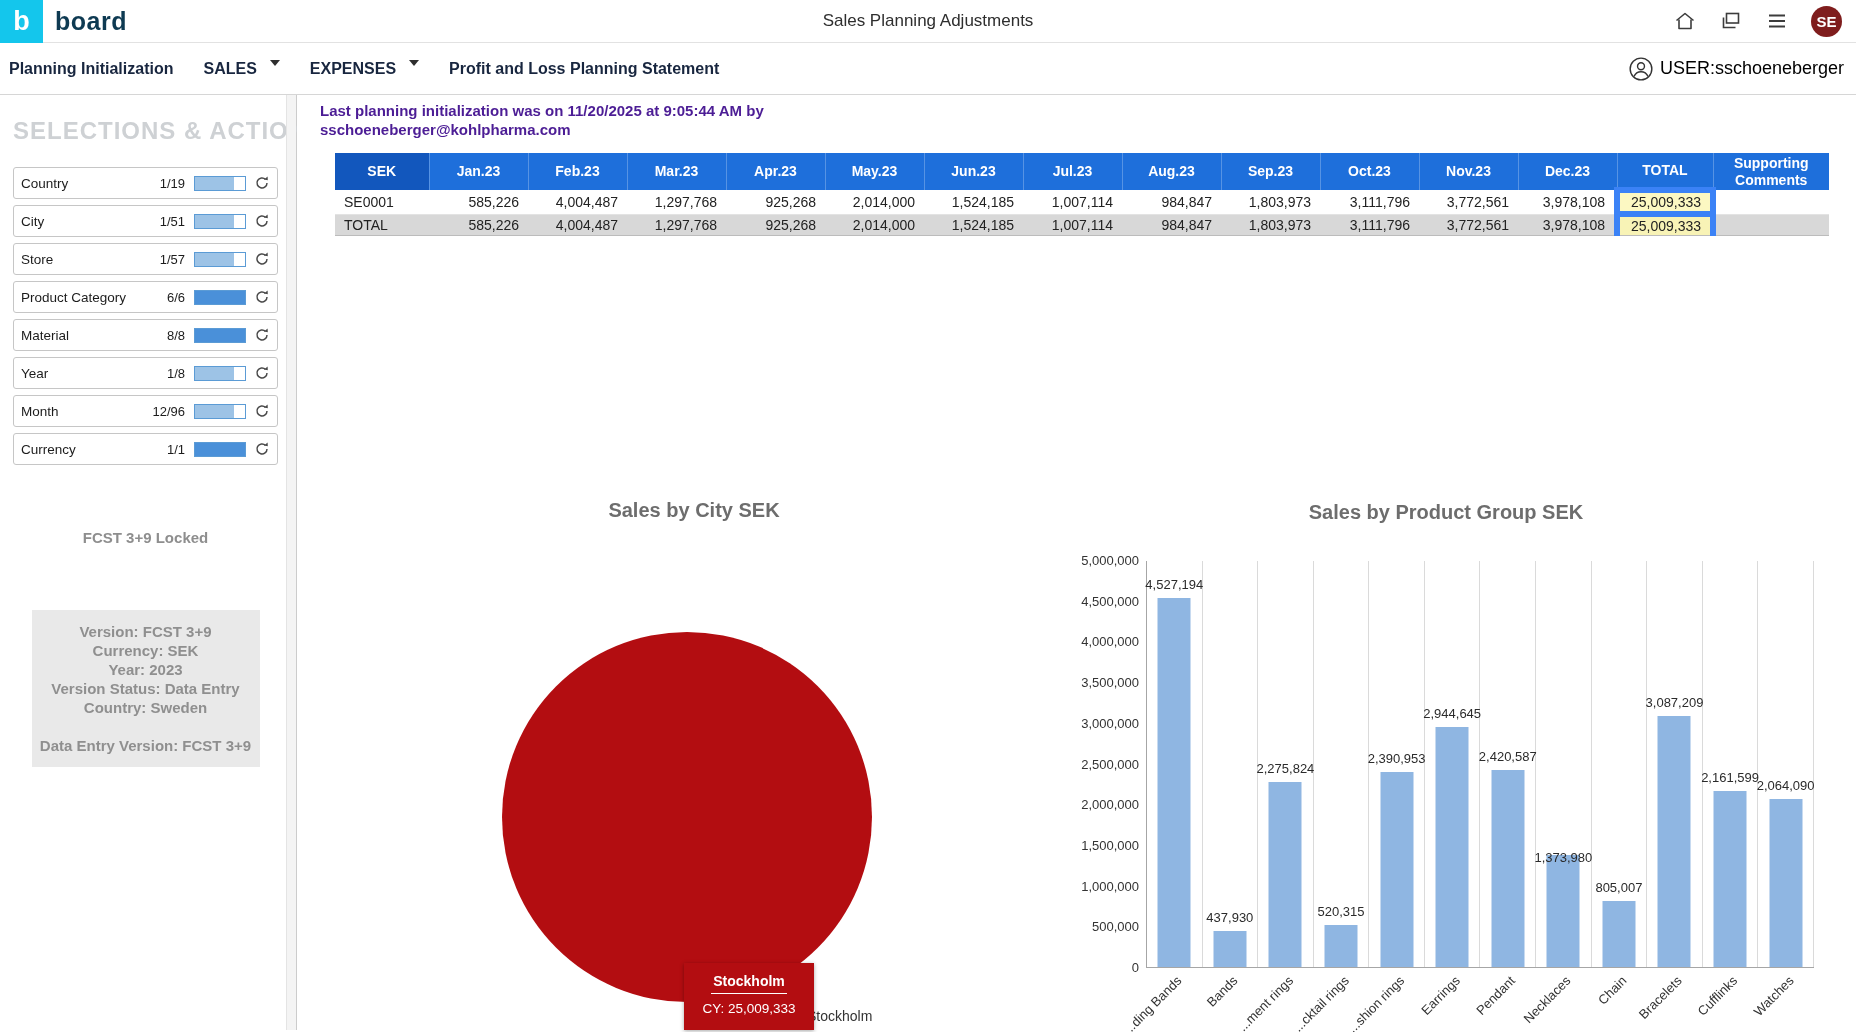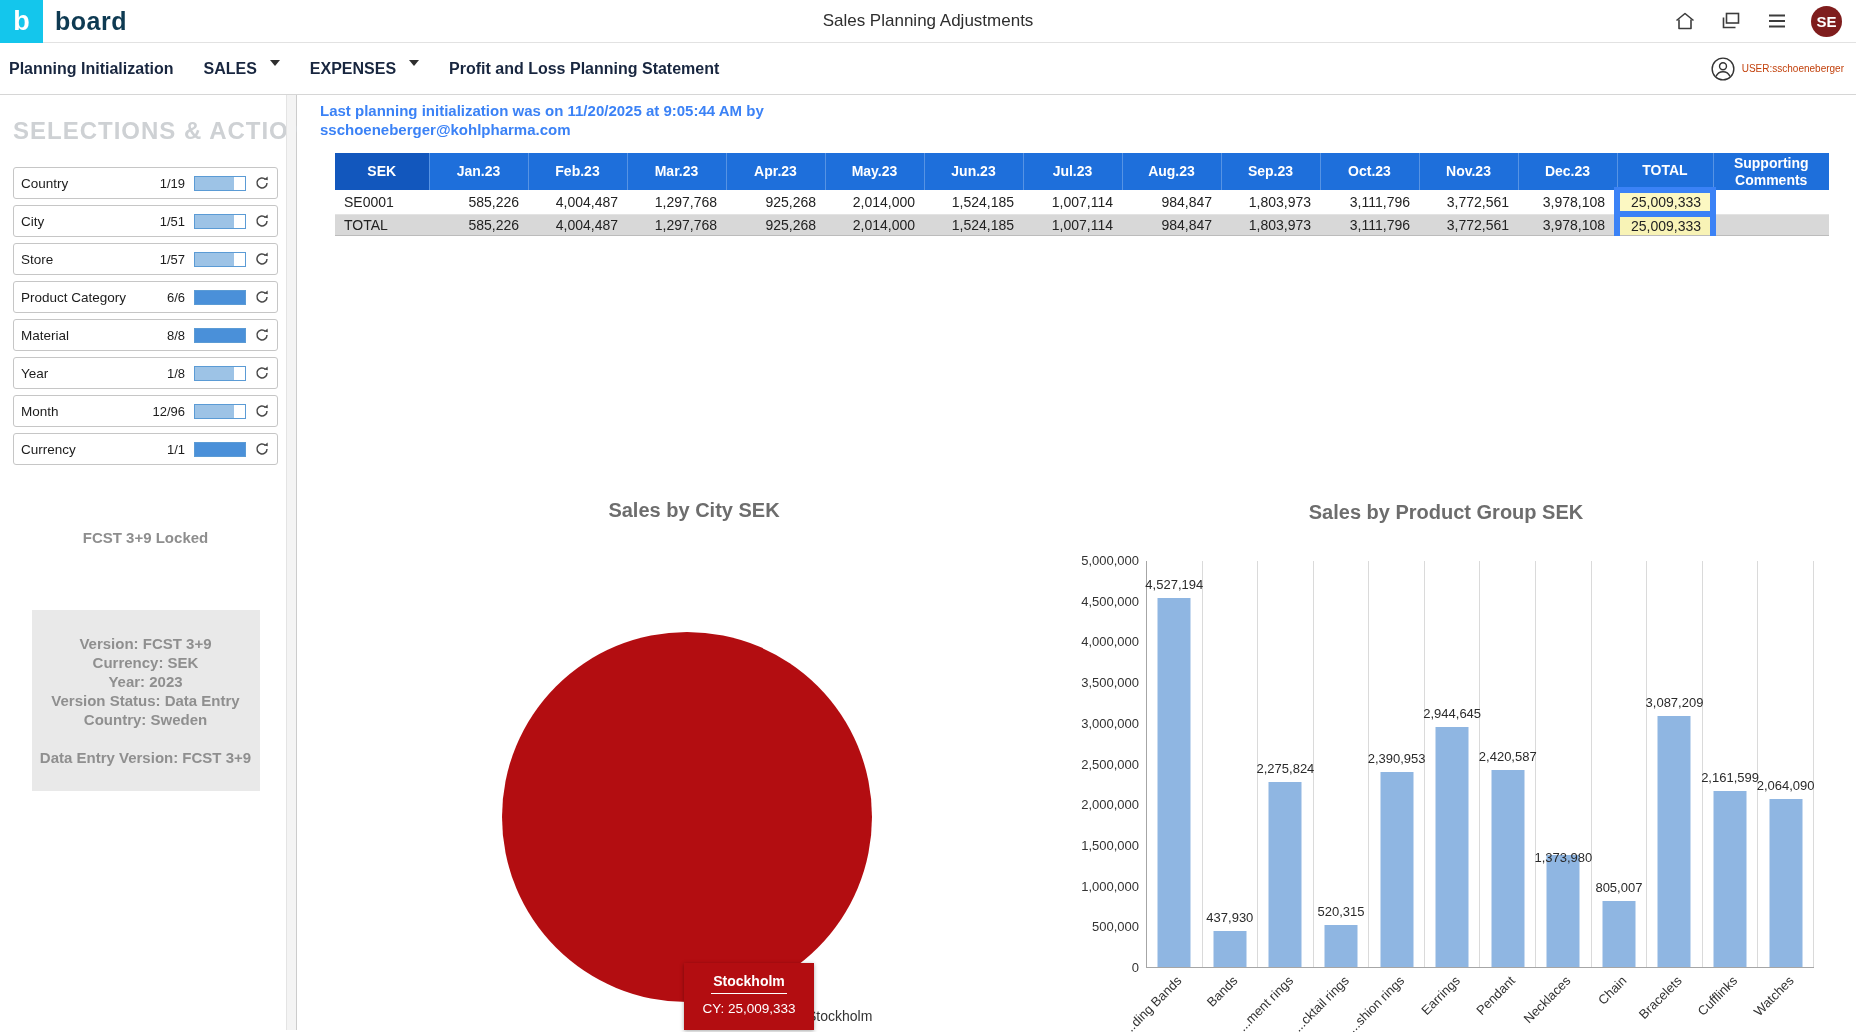--- a/index.html
+++ b/index.html
@@ -13,44 +13,44 @@
   .topbar-title { position:absolute; left:0; right:0; text-align:center; font-size:17px; color:#2e2e2e; pointer-events:none; }
   .topbar-icons { margin-left:auto; display:flex; align-items:center; gap:22px; padding-right:14px; position:relative; z-index:2; }
   .icon-btn { display:flex; cursor:pointer; }
   .avatar { width:31px; height:31px; border-radius:50%; background:#7f1d1d; color:#fff; font-size:15px; font-weight:bold; display:flex; align-items:center; justify-content:center; cursor:pointer; }
 
   
   .navbar { height:52px; display:flex; align-items:center; border-bottom:1px solid #d6d6d6; padding-left:9px; gap:30px; background:#fff; }
   .nav-items { display:flex; align-items:center; gap:30px; }
   .nav-item { font-size:16px; font-weight:bold; color:#18263f; display:flex; gap:13px; cursor:pointer; white-space:nowrap; }
   .arrow-down { width:0; height:0; border-left:5px solid transparent; border-right:5px solid transparent; border-top:6px solid #2e2e2e; }
-  .nav-user { margin-left:auto; display:flex; align-items:center; gap:6px; padding-right:12px; font-size:10px; color:#c2410c; }
+  .nav-user { margin-left:auto; display:flex; align-items:center; gap:6px; padding-right:12px; font-size:18px; color:#000000; }
 
   
   .content { display:flex; height:935px; }
   .sidebar { width:297px; border-right:1px solid #cccccc; padding:0 18px 0 13px; position:relative; background:#fff; }
   .sidebar::after { content:''; position:absolute; right:0; top:0; bottom:0; width:9px; background:#f4f4f4; border-left:1px solid #e4e4e4; }
   .main { flex:1; position:relative; background:#fff; }
 
   
   .sb-heading { margin-top:22px; font-size:24px; font-weight:bold; color:#ced1d4; letter-spacing:1px; white-space:nowrap; }
   .selector-list { margin-top:22px; }
   .selector-row { height:32px; border:1px solid #c6c6c6; border-radius:3px; background:#fff; display:flex; align-items:center; padding:0 7px; margin-bottom:6px; cursor:pointer; }
   .selector-label { flex:1; font-size:13.5px; color:#1c1c1c; }
   .selector-count { font-size:13px; color:#1c1c1c; margin-right:9px; }
   .selector-bar { width:52px; height:15px; border:1px solid #5b9bd5; position:relative; background:#fff; flex:none; }
   .selector-fill { position:absolute; left:0; top:0; bottom:0; background:#9dc3e6; }
   .selector-fill.full { background:#4a90d9; }
   .selector-refresh { margin-left:8px; display:flex; cursor:pointer; }
   .locked-text { margin-top:64px; text-align:center; font-size:15px; font-weight:bold; color:#8e8e8e; }
-  .version-box { margin:64px auto 0; width:228px; background:#e9e9e9; padding:24px 8px; text-align:center; font-size:15px; font-weight:bold; color:#8f8f8f; line-height:19px; }
+  .version-box { margin:64px auto 0; width:228px; background:#e9e9e9; padding:12px 8px; text-align:center; font-size:15px; font-weight:bold; color:#8f8f8f; line-height:19px; }
   .vb-gap { height:19px; }
 
   
-  .init-note { position:absolute; left:23px; top:6px; font-size:15px; font-weight:bold; color:#3b82f6; line-height:19px; }
+  .init-note { position:absolute; left:23px; top:6px; font-size:15px; font-weight:bold; color:#4c1d95; line-height:19px; }
 
   .planning-table { position:absolute; left:38px; top:58px; border-collapse:collapse; table-layout:fixed; font-size:14px; }
   .planning-table th { background:#1e6fdb; color:#fff; font-weight:bold; height:37px; text-align:center; padding:2px 4px; border-right:1px solid rgba(255,255,255,.25); line-height:1.15; }
   .planning-table th:last-child { border-right:none; }
   .planning-table th.th-first { background:#1257bd; }
   .planning-table td { height:21px; padding:1px 9px; text-align:right; background:#fff; border-bottom:1px solid #e3e3e3; }
   .planning-table td.td-label { text-align:left; }
   .planning-table tr.row-total td { background:#d8d8d8; border-bottom:1px solid #bcbcbc; }
   .planning-table td.td-yellow { background:#fcf8c2; border:6px solid #3b82f6; }
   .planning-table tr.row-total td.td-yellow { background:#f8f3b6; }

